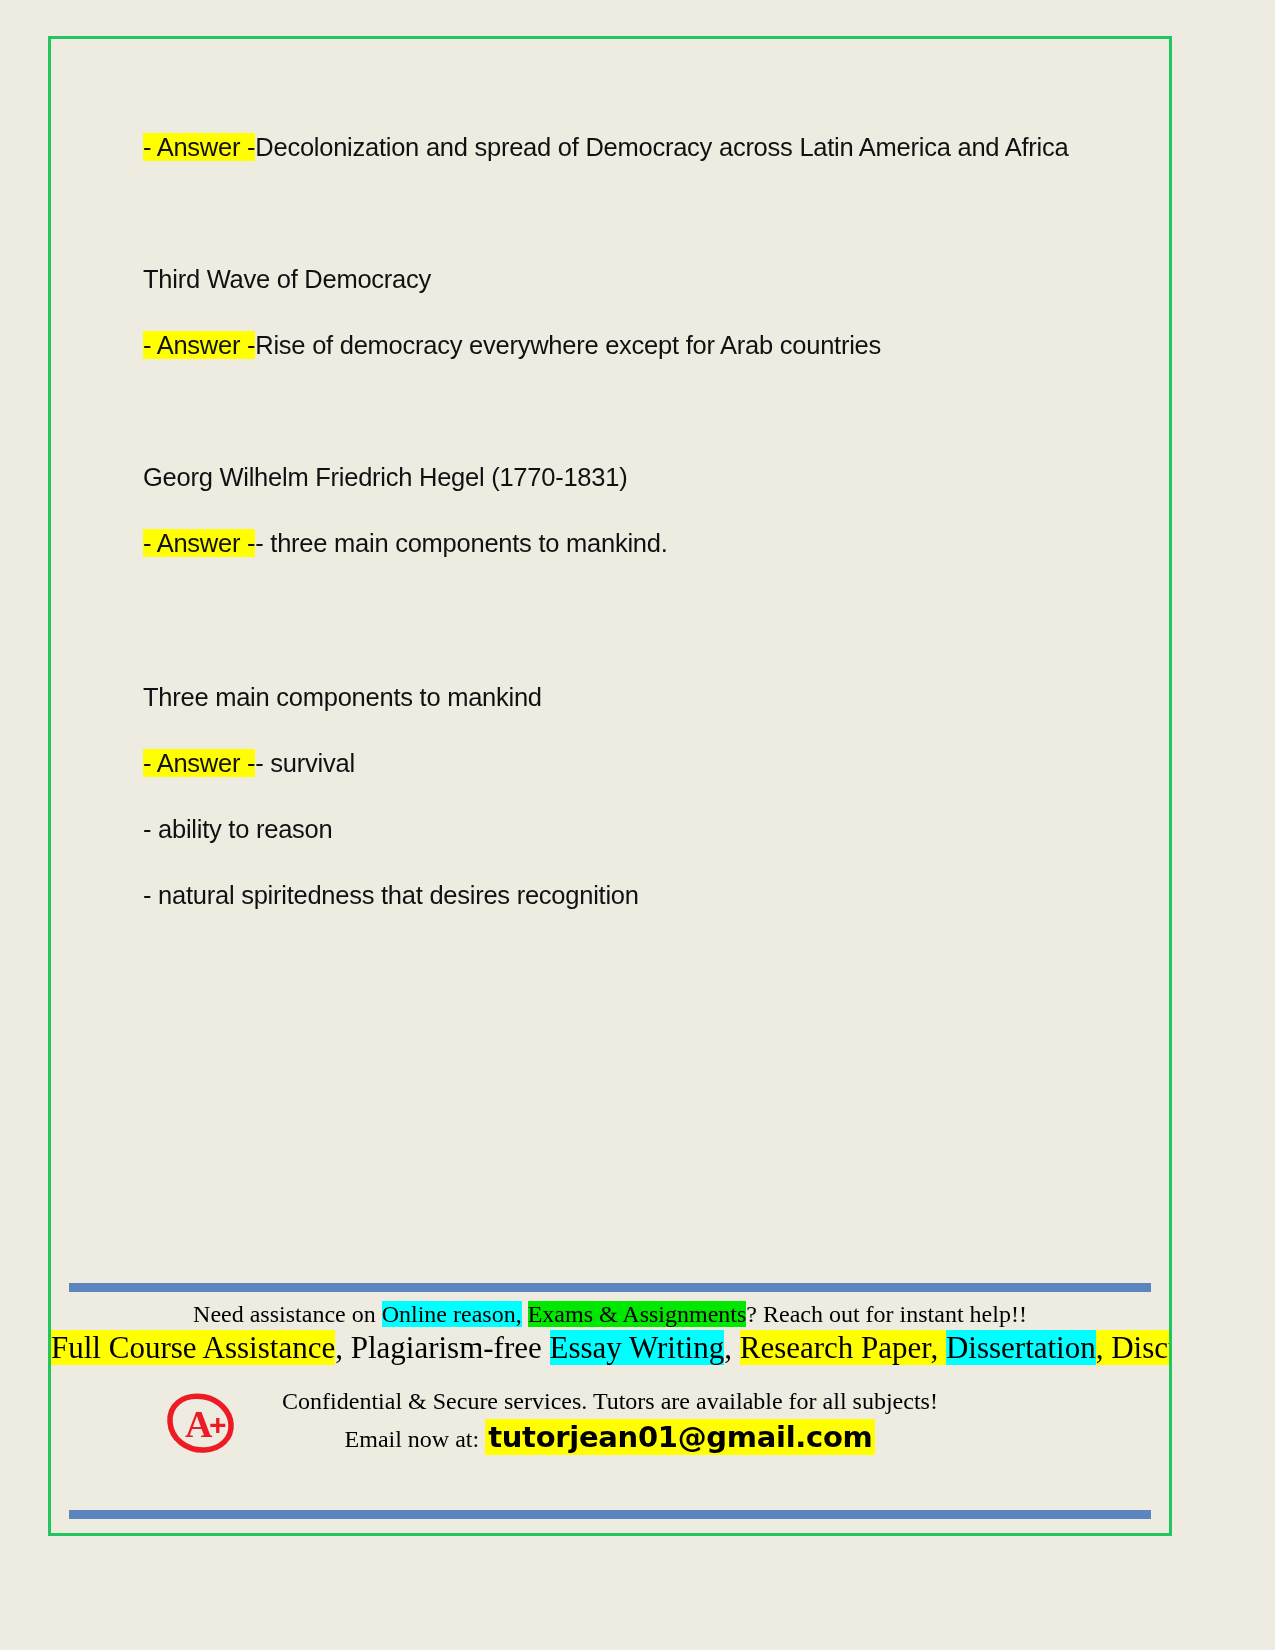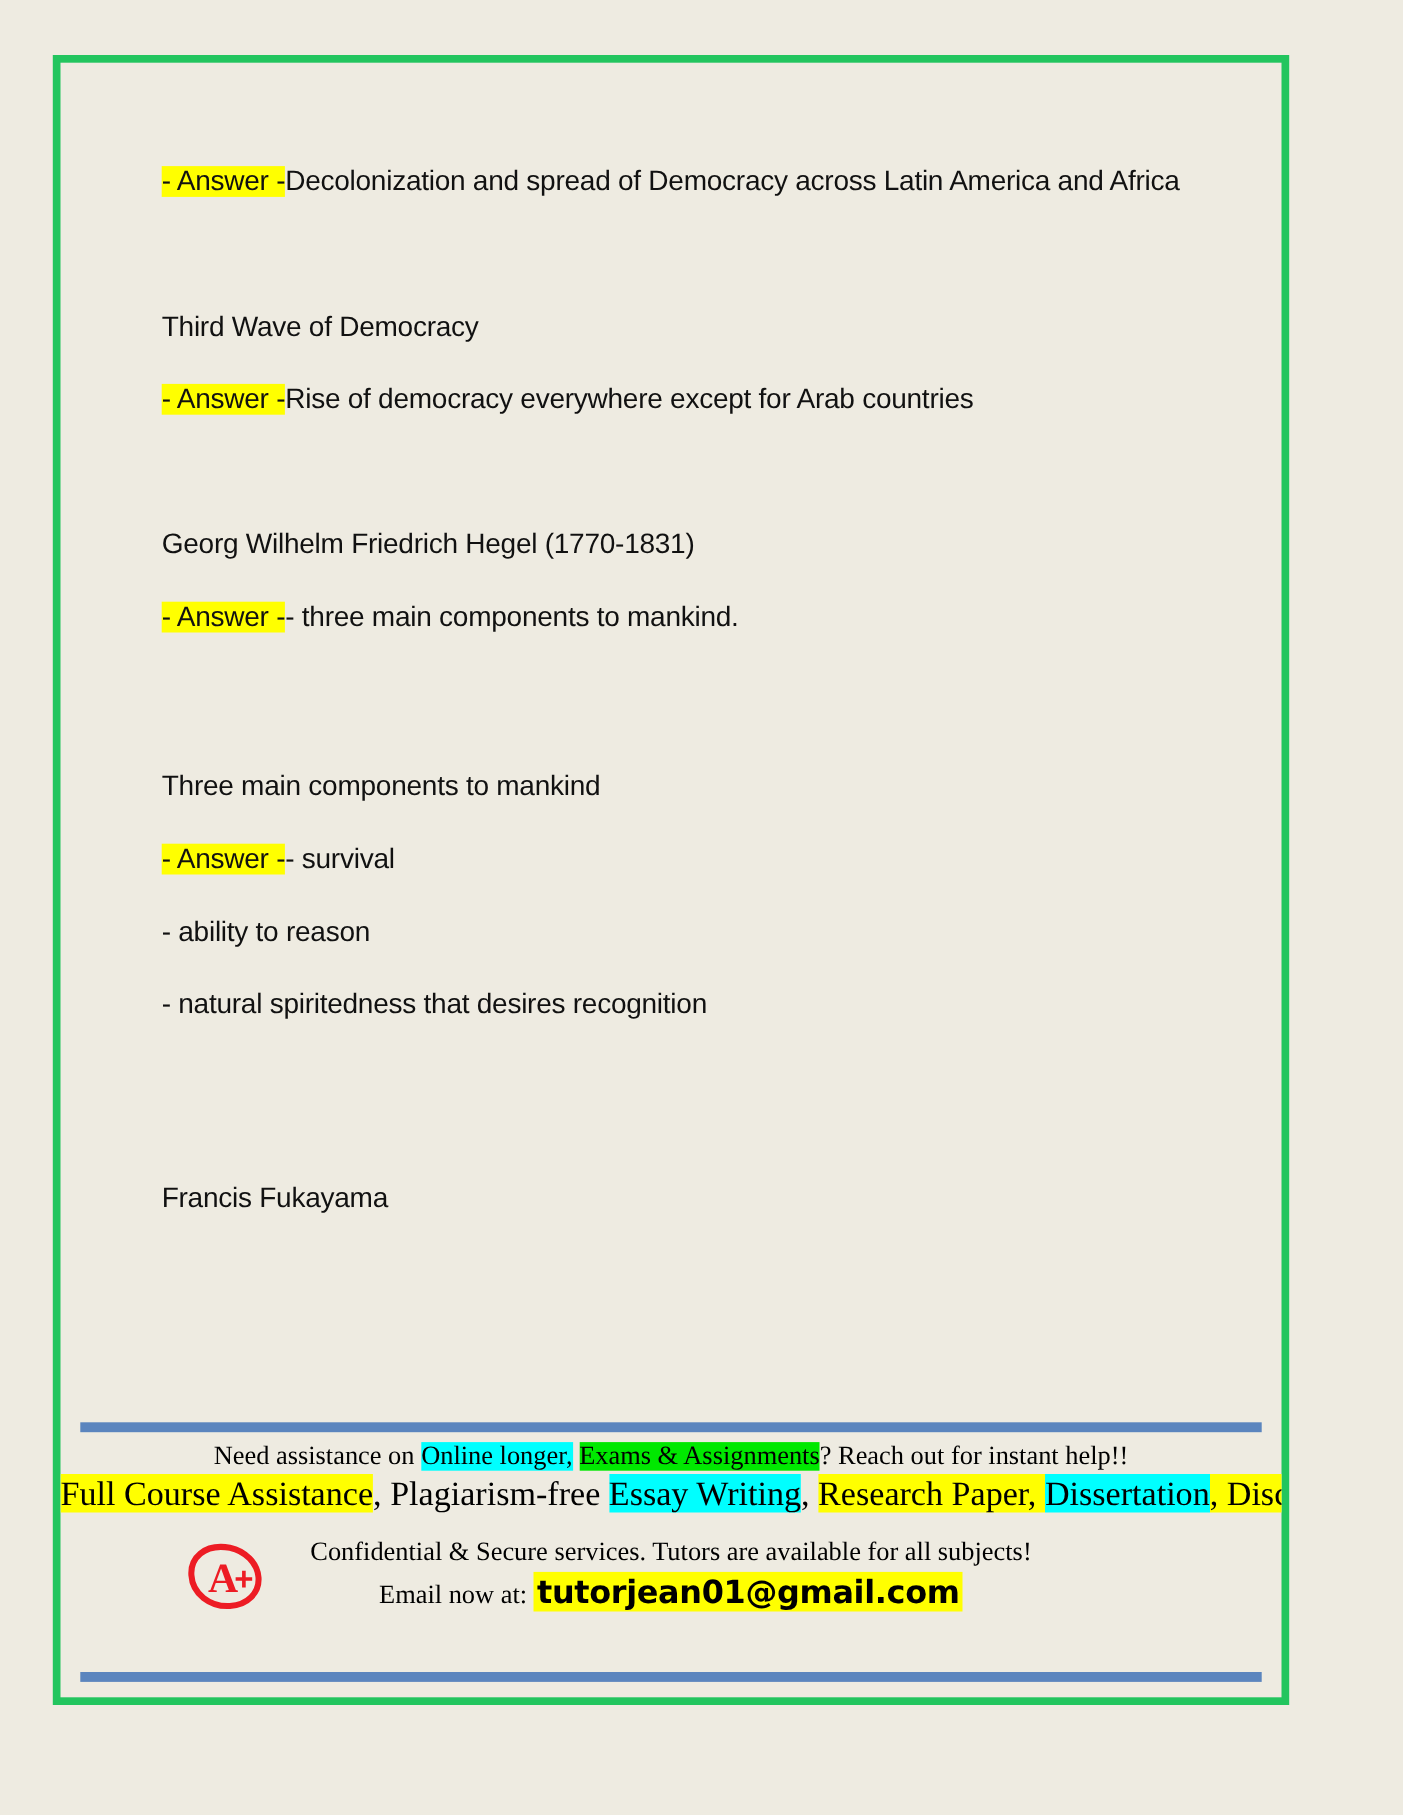--- a/index.html
+++ b/index.html
@@ -4,23 +4,23 @@
 <style>
   html,body{margin:0;padding:0;}
   body{
     width:1275px;height:1650px;
     background:#EEEBE1;
     font-family:"Liberation Sans", sans-serif;
     -webkit-font-smoothing:antialiased;
   }
   .page{
     position:absolute;
-    left:48px;top:50px;
+    left:48px;top:36px;
     width:1124px;height:1500px;
-    border:7px solid #22c55e;
+    border:3px solid #22c55e;
     background:#EEEBE1;
     box-sizing:border-box;
     overflow:hidden;
   }
   .body-area{
     position:absolute;
     left:92px;top:86px;
     width:960px;
   }
   .para{
@@ -125,30 +125,29 @@
     <div class="gap-sm"></div>
     <p class="para"><span class="hl-y">- Answer -</span><span>- survival</span></p>
     <div class="gap-sm"></div>
     <p class="para">- ability to reason</p>
     <div class="gap-sm"></div>
     <p class="para">- natural spiritedness that desires recognition</p>
 
     <div class="gap-lg"></div>
     <div class="gap-md"></div>
 
-    <p class="para">Francis Fukayama</p>
   </div>
 
   <div class="footer">
 
     <div class="rule rule-top"></div>
 
     <div class="footer-inner">
 
-      <div class="f-line1"><span>Need assistance on </span><span class="hl-c">Online longer,</span><span> </span><span class="hl-g">Exams &amp; Assignments</span><span>? Reach out for instant help!!</span></div>
+      <div class="f-line1"><span>Need assistance on </span><span class="hl-c">Online reason,</span><span> </span><span class="hl-g">Exams &amp; Assignments</span><span>? Reach out for instant help!!</span></div>
 
       <div class="f-line2"><span class="hl-y">Full Course Assistance</span><span>, Plagiarism-free </span><span class="hl-c">Essay Writing</span><span>, </span><span class="hl-y">Research Paper, </span><span class="hl-c">Dissertation</span><span class="hl-y">, Discussion Posts, etc….</span></div>
 
       <div class="f-block2">
 
         <div class="logo">
           <svg viewBox="0 0 78 72" width="78" height="72" aria-hidden="true">
             <g fill="none" stroke="#ED1C24" stroke-width="5.5" stroke-linecap="round">
               <path d="M44 10 C20 6 8 20 9 35 C10 52 26 64 44 63 C60 62 71 51 70 37 C69 24 58 13 44 10 Z"></path>
             </g>

